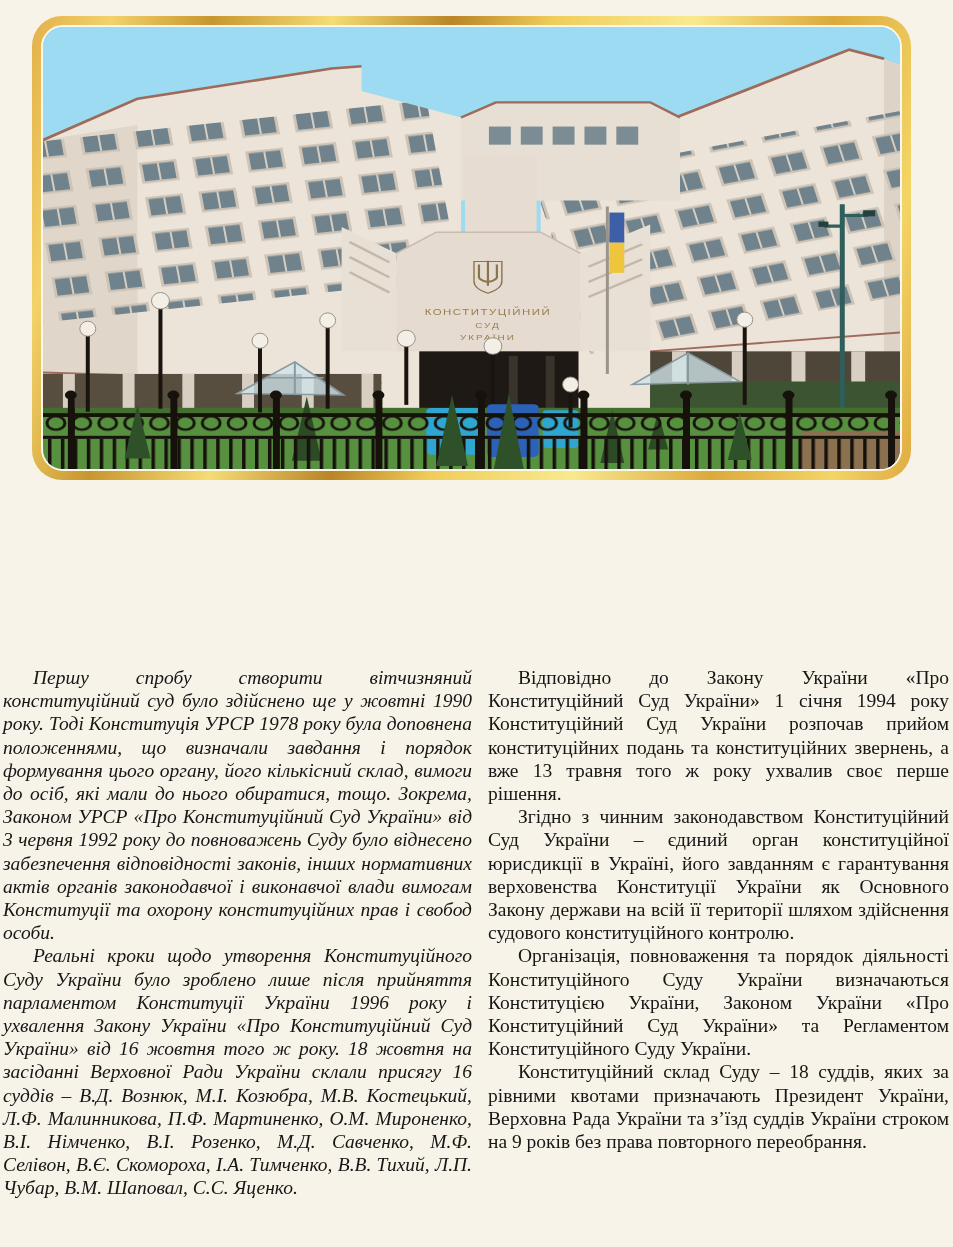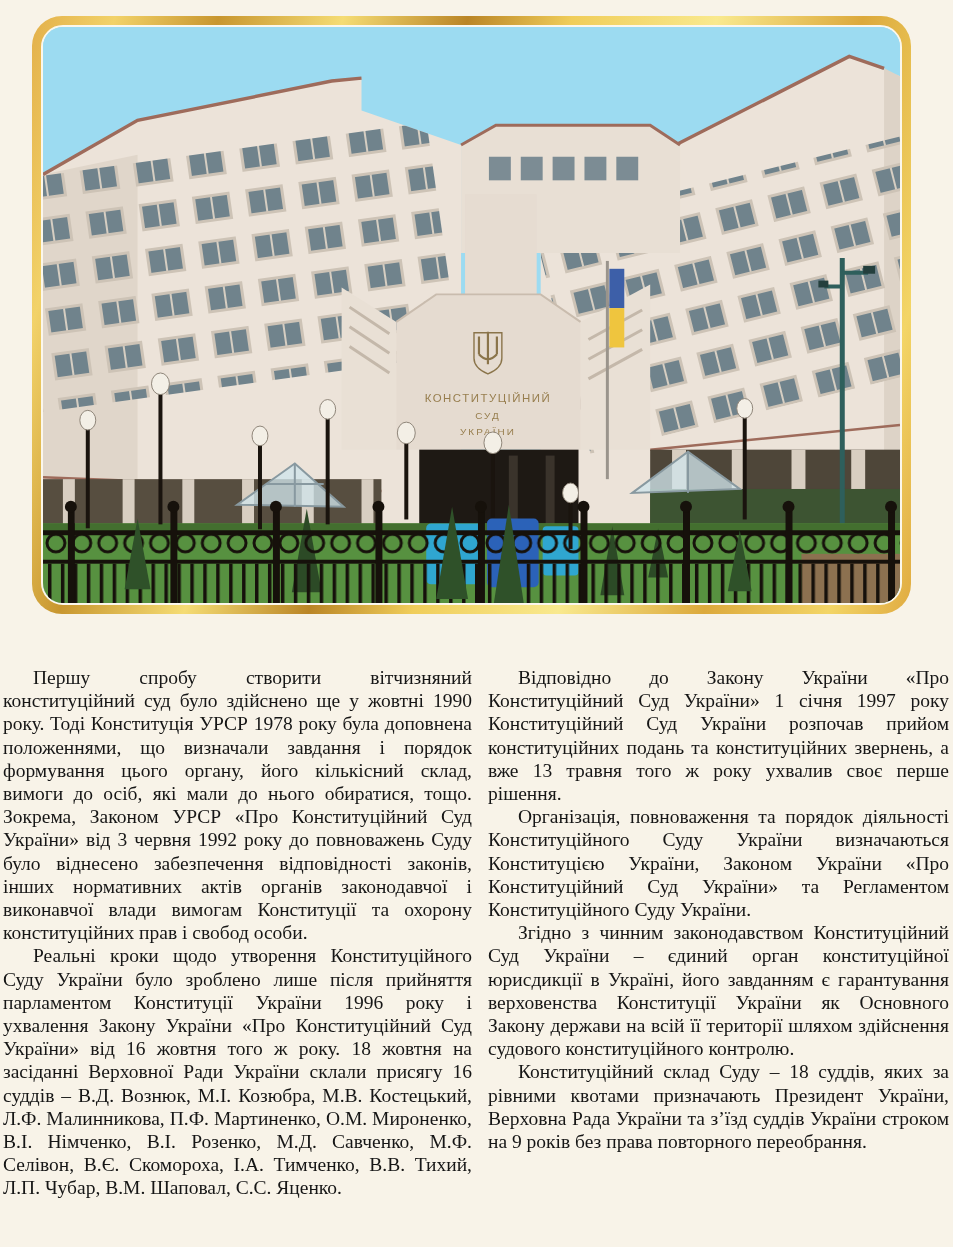--- a/index.html
+++ b/index.html
@@ -2,39 +2,39 @@
 <html lang="uk"><head>
 <meta charset="utf-8">
 <style>
   html,body{margin:0;padding:0;}
   body{
     width:953px;height:1247px;overflow:hidden;position:relative;
     background:#f8f3e8;
     font-family:"Liberation Serif", serif;
   }
   .photo-frame{
-    position:absolute;left:32px;top:16px;width:879px;height:598px;
+    position:absolute;left:32px;top:16px;width:879px;height:464px;
     box-sizing:border-box;border-radius:30px;padding:9px;
     background:linear-gradient(105deg,
       #e3b04a 0%,#f2d269 8%,#c8962f 18%,#f5dc74 30%,#ba8526 42%,
       #f0cd5a 52%,#f9e98e 66%,#dca93c 80%,#f3d566 92%,#e0ab41 100%);
   }
   .photo{
     width:100%;height:100%;border-radius:22px;overflow:hidden;
     border:2px solid #fbf7ec;box-sizing:border-box;background:#9cdbf1;
   }
   .photo svg{display:block;width:100%;height:100%;}
   .article{
     position:absolute;left:0;top:666px;width:953px;height:581px;
     overflow:hidden;display:flex;
   }
   .col{
     text-align:justify;font-size:19.5px;line-height:23.2px;color:#161616;
   }
-  .col-left{width:469px;margin-left:3px;}
+  .col-left{width:469px;margin-left:3px;font-style:italic;}
   .col-right{width:461px;margin-left:16px;}
   .col p{margin:0;text-indent:30px;}
 </style>
 </head>
 <body>
 
 <div class="photo-frame">
   <div class="photo">
     <svg viewBox="0 0 861 586" preserveAspectRatio="none">
       <defs>
@@ -258,18 +258,18 @@
     </svg>
   </div>
 </div>
 
 <div class="article">
   <div class="col col-left">
       <p>Першу спробу створити вітчизняний конституційний суд було здійснено ще у жовтні 1990 року. Тоді Конституція УРСР 1978 року була доповнена положеннями, що визначали завдання і порядок формування цього органу, його кількісний склад, вимоги до осіб, які мали до нього обиратися, тощо. Зокрема, Законом УРСР «Про Конституційний Суд України» від 3 червня 1992 року до повноважень Суду було віднесено забезпечення відповідності законів, інших нормативних актів органів законодавчої і виконавчої влади вимогам Конституції та охорону конституційних прав і свобод особи.</p>
       <p>Реальні кроки щодо утворення Конституційного Суду України було зроблено лише після прийняття парламентом Конституції України 1996 року і ухвалення Закону України «Про Конституційний Суд України» від 16 жовтня того ж року. 18 жовтня на засіданні Верховної Ради України склали присягу 16 суддів – В.Д. Вознюк, М.І. Козюбра, М.В. Костецький, Л.Ф. Малинникова, П.Ф. Мартиненко, О.М. Мироненко, В.І. Німченко, В.І. Розенко, М.Д. Савченко, М.Ф. Селівон, В.Є. Скомороха, І.А. Тимченко, В.В. Тихий, Л.П. Чубар, В.М. Шаповал, С.С. Яценко.</p>
     </div>
   <div class="col col-right">
-      <p>Відповідно до Закону України «Про Конституційний Суд України» 1 січня 1997 року Конституційний Суд України розпочав прийом конституційних подань та конституційних звернень, а вже 13 травня того ж року ухвалив своє перше рішення.</p>
+      <p>Відповідно до Закону України «Про Конституційний Суд України» 1 січня 1994 року Конституційний Суд України розпочав прийом конституційних подань та конституційних звернень, а вже 13 травня того ж року ухвалив своє перше рішення.</p>
+      <p>Згідно з чинним законодавством Конституційний Суд України – єдиний орган конституційної юрисдикції в Україні, його завданням є гарантування верховенства Конституції України як Основного Закону держави на всій її території шляхом здійснення судового конституційного контролю.</p>
       <p>Організація, повноваження та порядок діяльності Конституційного Суду України визначаються Конституцією України, Законом України «Про Конституційний Суд України» та Регламентом Конституційного Суду України.</p>
-      <p>Згідно з чинним законодавством Конституційний Суд України – єдиний орган конституційної юрисдикції в Україні, його завданням є гарантування верховенства Конституції України як Основного Закону держави на всій її території шляхом здійснення судового конституційного контролю.</p>
       <p>Конституційний склад Суду – 18 суддів, яких за рівними квотами призначають Президент України, Верховна Рада України та з’їзд суддів України строком на 9 років без права повторного переобрання.</p>
     </div>
 </div>
 
 </body></html>

